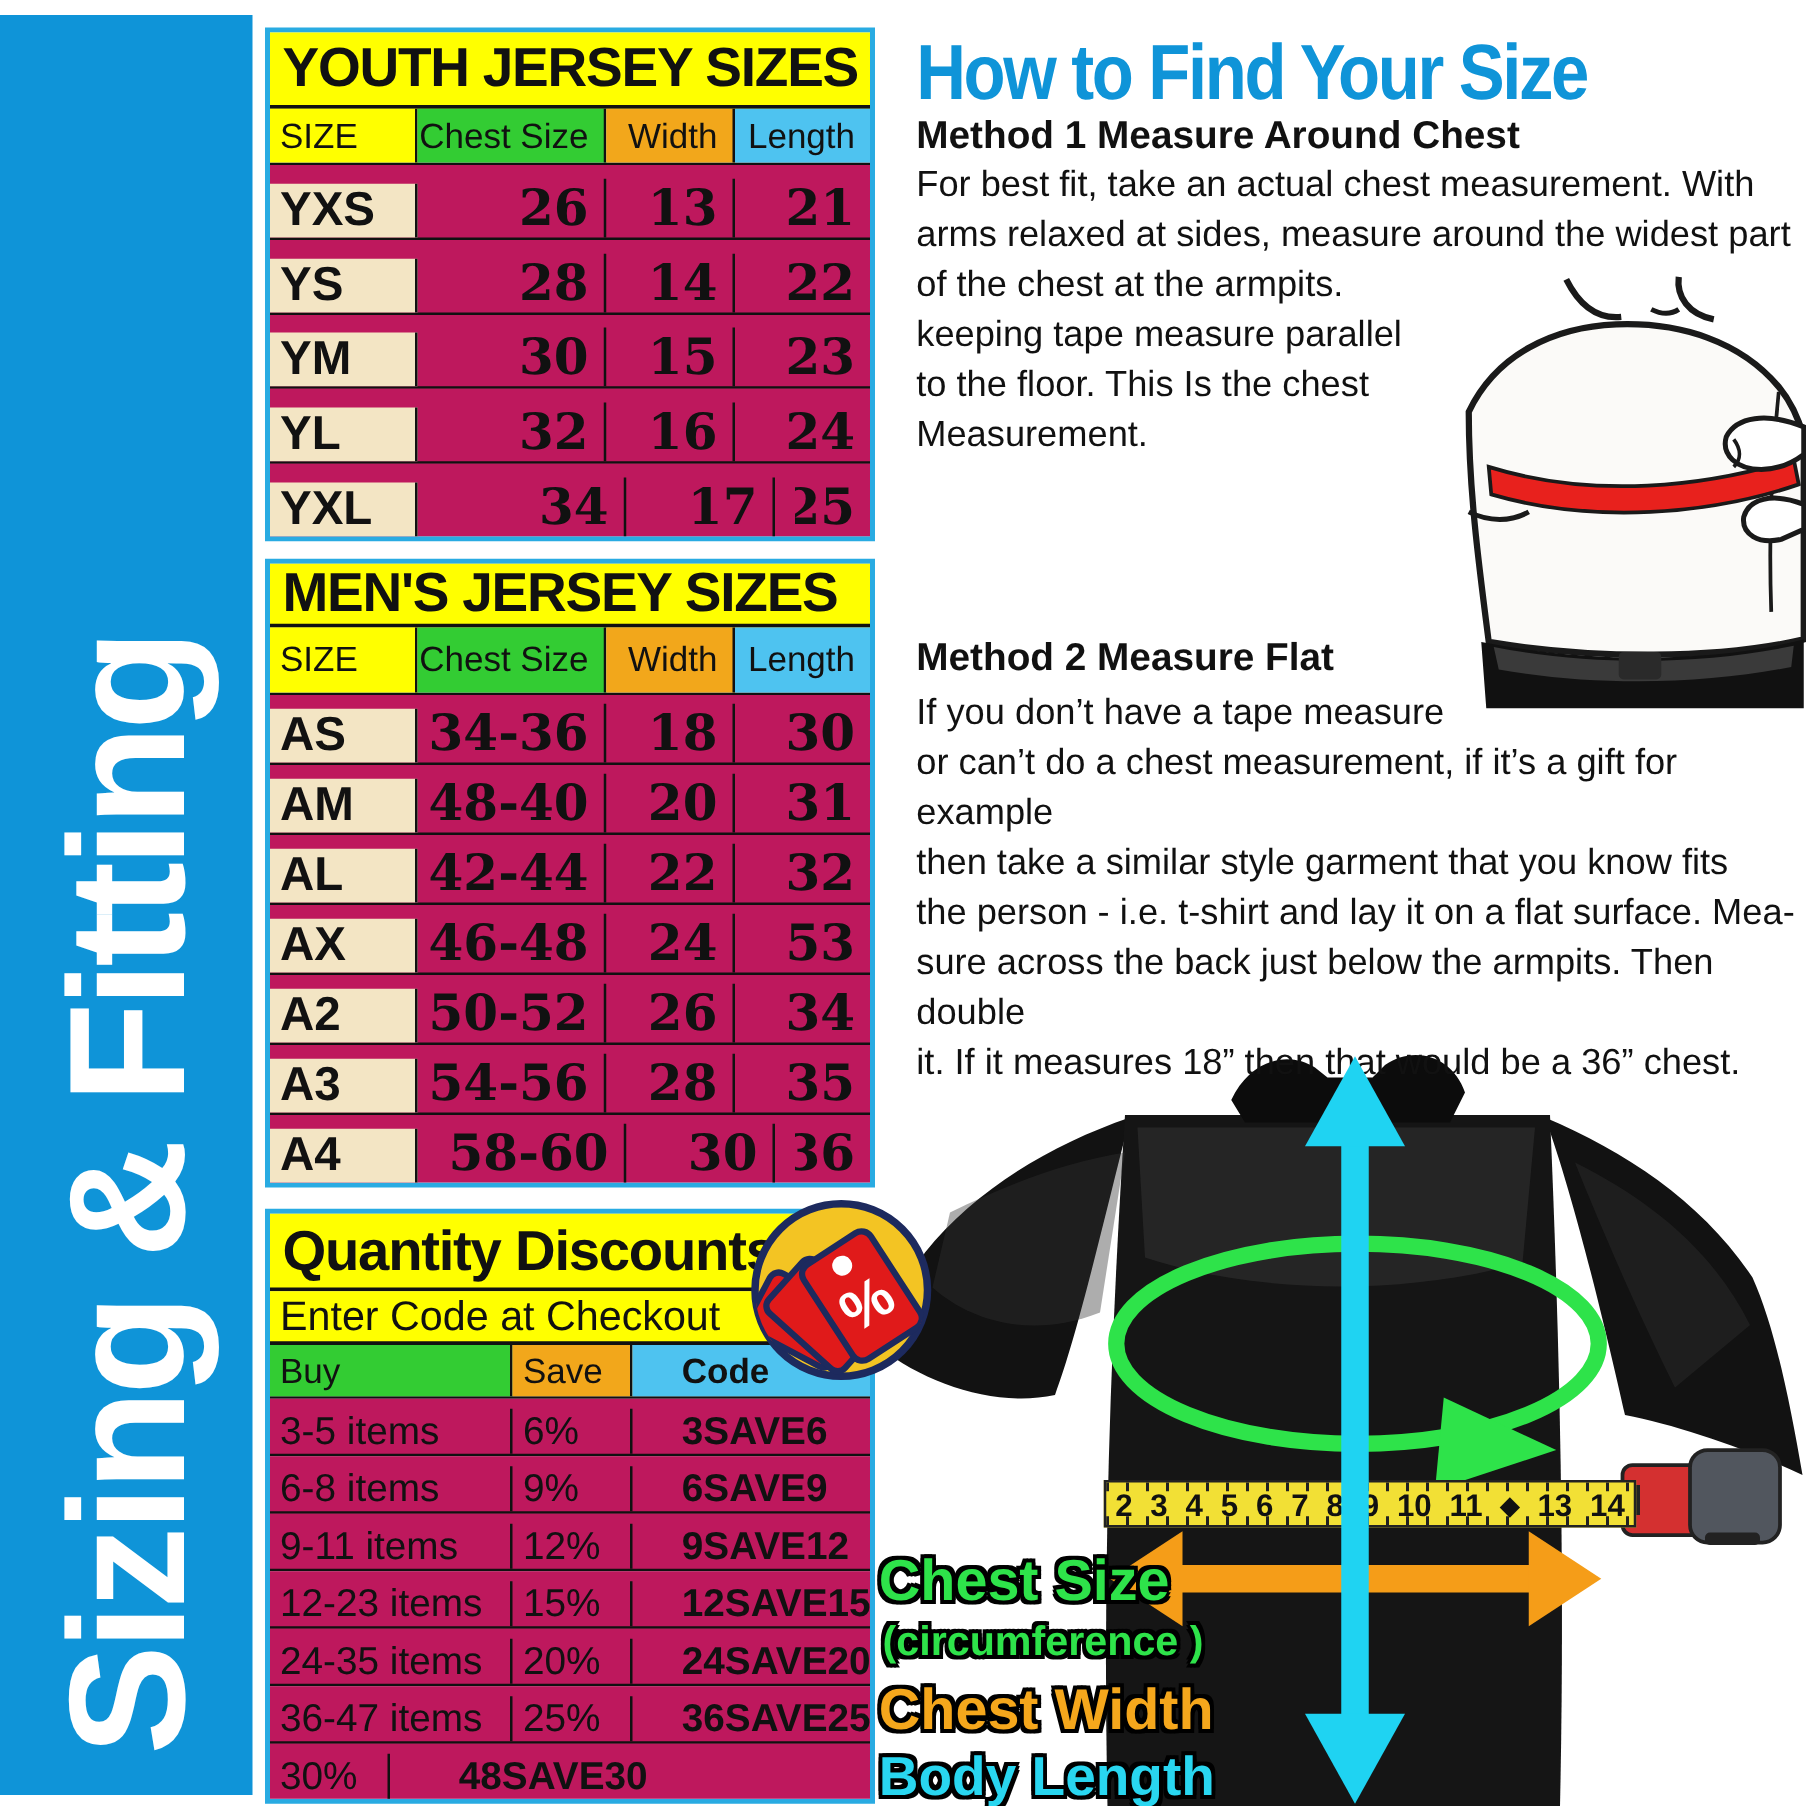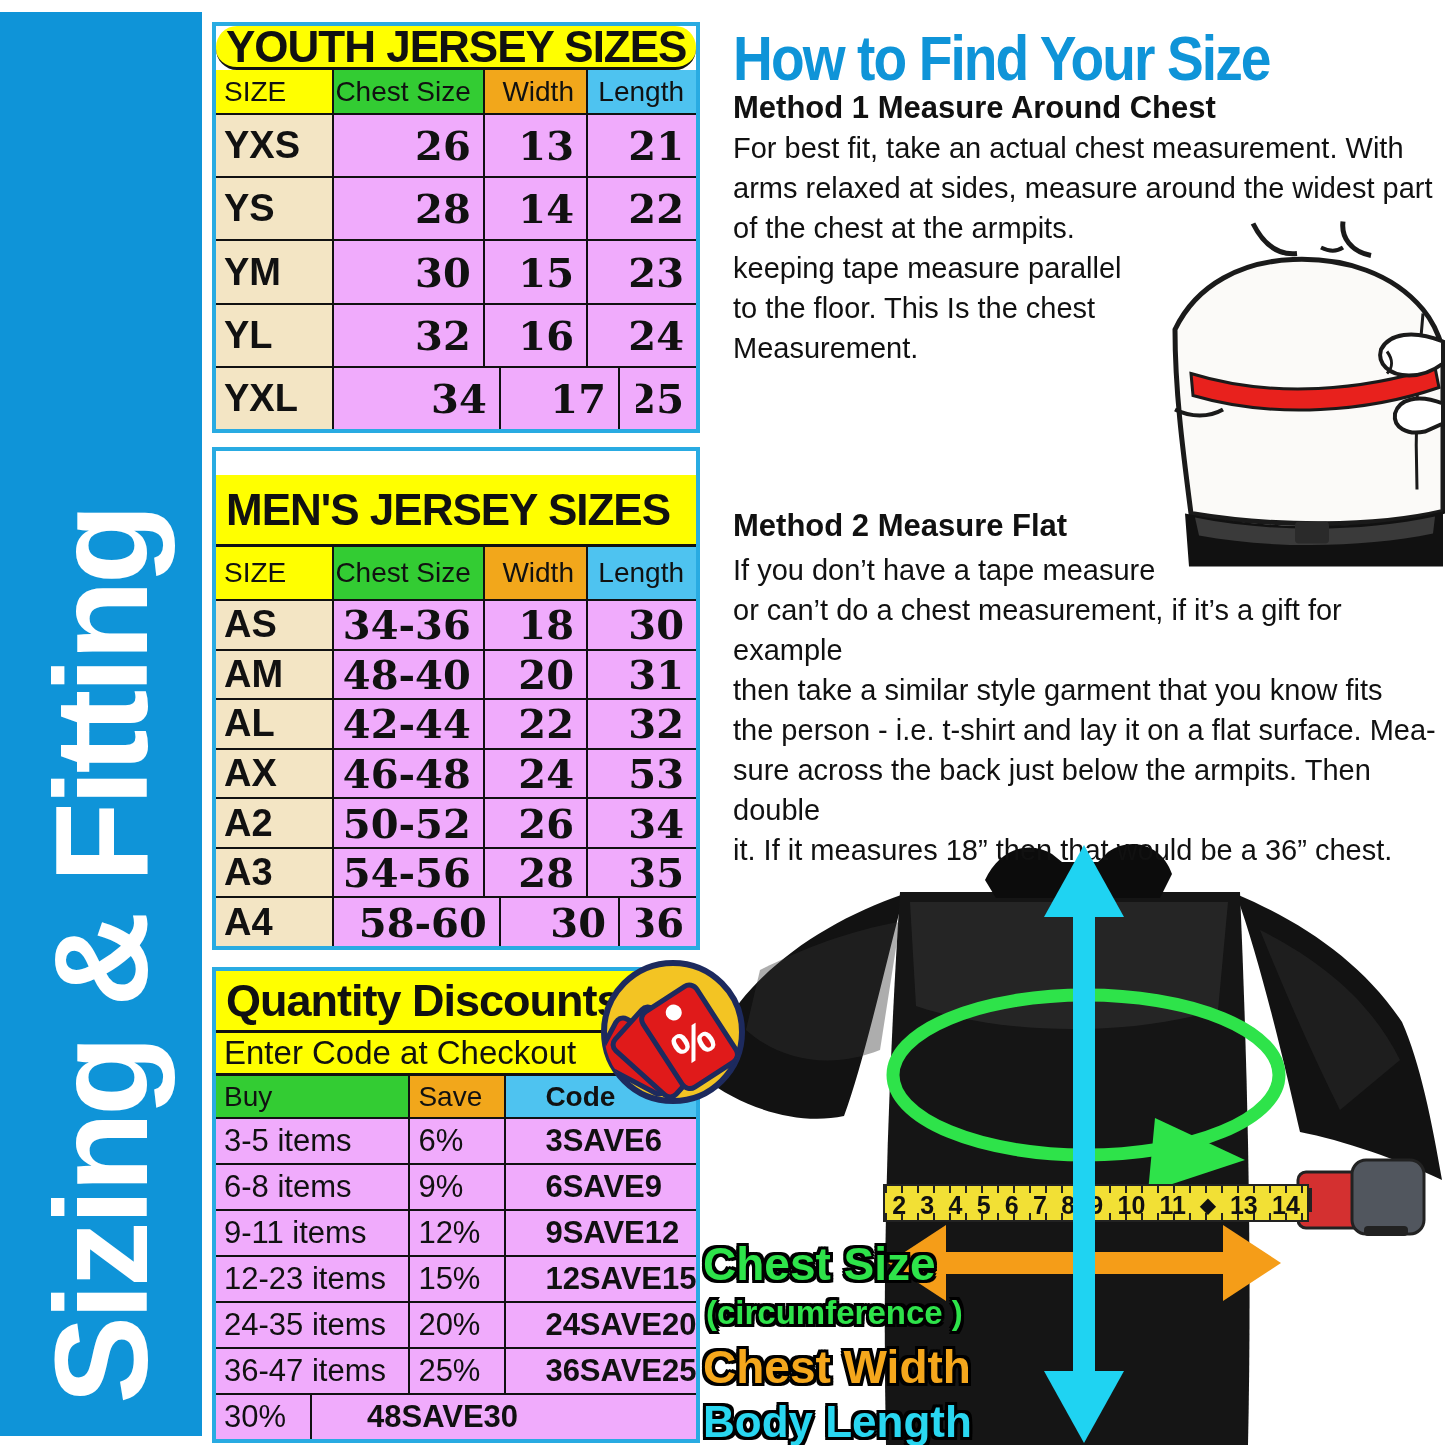--- a/index.html
+++ b/index.html
@@ -28,21 +28,21 @@
   .bg-yellow{background:#ffff00;}
   .bg-green{background:#33cc33;}
   .bg-orange{background:#f2a71b;}
   .bg-sky{background:#4ec3f0;}
   .bg-cream{background:#f3e5c4;}
   .c1{flex:0 0 24.5%;}.c2{flex:0 0 31.5%;}.c3{flex:0 0 21.5%;}.c4{flex:1;}
   .al{justify-content:flex-start;padding-left:8px;}
   .ar{justify-content:flex-end;padding-right:12px;}
   .size-lab{font-weight:bold;font-size:38px;}
   .num{font-family:"DejaVu Serif",serif;font-weight:bold;font-size:40px;}
-  .drow{flex:1 1 0;background:#f0abfc;}
+  .drow{flex:1 1 0;background:#be185d;align-items:flex-end;}
   
   .q1{flex:0 0 40.5%;}.q2{flex:0 0 20%;}.q3{flex:1;}
   .qtxt{font-size:31px;}
   .qcode{font-size:31px;font-weight:bold;}
   
   .h1{position:absolute;left:733px;top:22px;font-size:58px;font-weight:bold;color:#0f94d8;
       transform:scale(.95,1.08);transform-origin:left top;letter-spacing:-2px;white-space:nowrap;z-index:2;}
   .mh{position:absolute;left:733px;font-size:31px;font-weight:bold;white-space:nowrap;z-index:2;}
   .mp{position:absolute;left:733px;font-size:29px;line-height:40px;white-space:pre-line;z-index:2;}
   
@@ -70,21 +70,21 @@
   .discount{position:absolute;left:597px;top:956px;width:152px;height:152px;z-index:6;}
 </style>
 </head>
 <body>
 
 <div class="sidebar">
   <div class="sidebar-text">Sizing &amp; Fitting</div>
 </div>
 
 <div class="tbl" style="top:22px;height:411px;">
-  <div class="tbl-title" style="height:44px;font-size:44px;border-radius:21px;">YOUTH JERSEY SIZES</div>
+  <div class="tbl-title" style="height:61px;font-size:44px;">YOUTH JERSEY SIZES</div>
   <div class="row" style="flex:0 0 45px;">
     <div class="cell hdr c1 bg-yellow al">SIZE</div>
     <div class="cell hdr c2 bg-green ar">Chest Size</div>
     <div class="cell hdr c3 bg-orange ar">Width</div>
     <div class="cell hdr c4 bg-sky ar">Length</div>
   </div>
   <div class="row drow">
     <div class="cell c1 bg-cream al size-lab">YXS</div>
     <div class="cell c2 ar num">26</div>
     <div class="cell c3 ar num">13</div>
@@ -110,21 +110,21 @@
   </div>
   <div class="row drow">
     <div class="cell c1 bg-cream al size-lab">YXL</div>
     <div class="cell c2 ar num">34</div>
     <div class="cell c3 ar num">17</div>
     <div class="cell c4 ar num">25</div>
   </div>
 </div>
 
 <div class="tbl" style="top:447px;height:503px;">
-  <div class="tbl-title" style="height:72px;font-size:44px;margin-top:24px;">MEN'S JERSEY SIZES</div>
+  <div class="tbl-title" style="height:51px;font-size:44px;">MEN'S JERSEY SIZES</div>
   <div class="row" style="flex:0 0 54px;">
     <div class="cell hdr c1 bg-yellow al">SIZE</div>
     <div class="cell hdr c2 bg-green ar">Chest Size</div>
     <div class="cell hdr c3 bg-orange ar">Width</div>
     <div class="cell hdr c4 bg-sky ar">Length</div>
   </div>
   <div class="row drow">
     <div class="cell c1 bg-cream al size-lab">AS</div>
     <div class="cell c2 ar num">34-36</div>
     <div class="cell c3 ar num">18</div>

